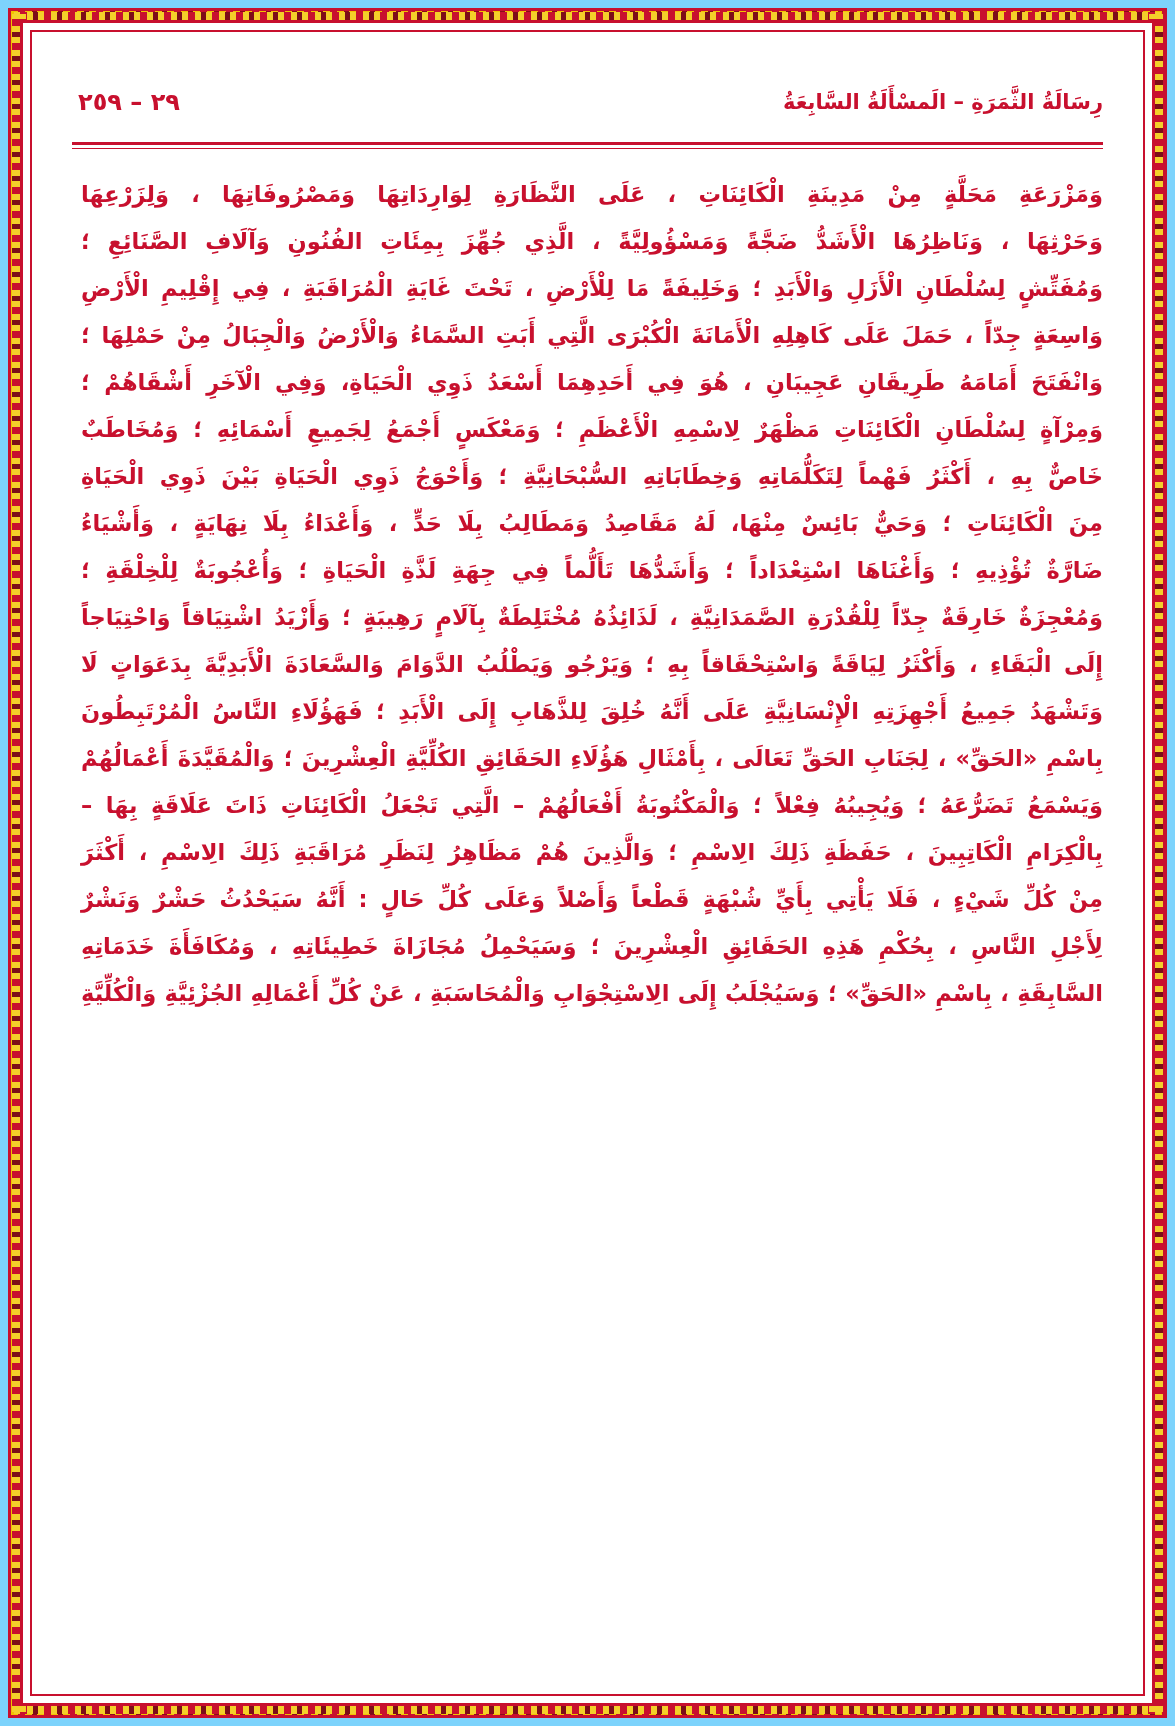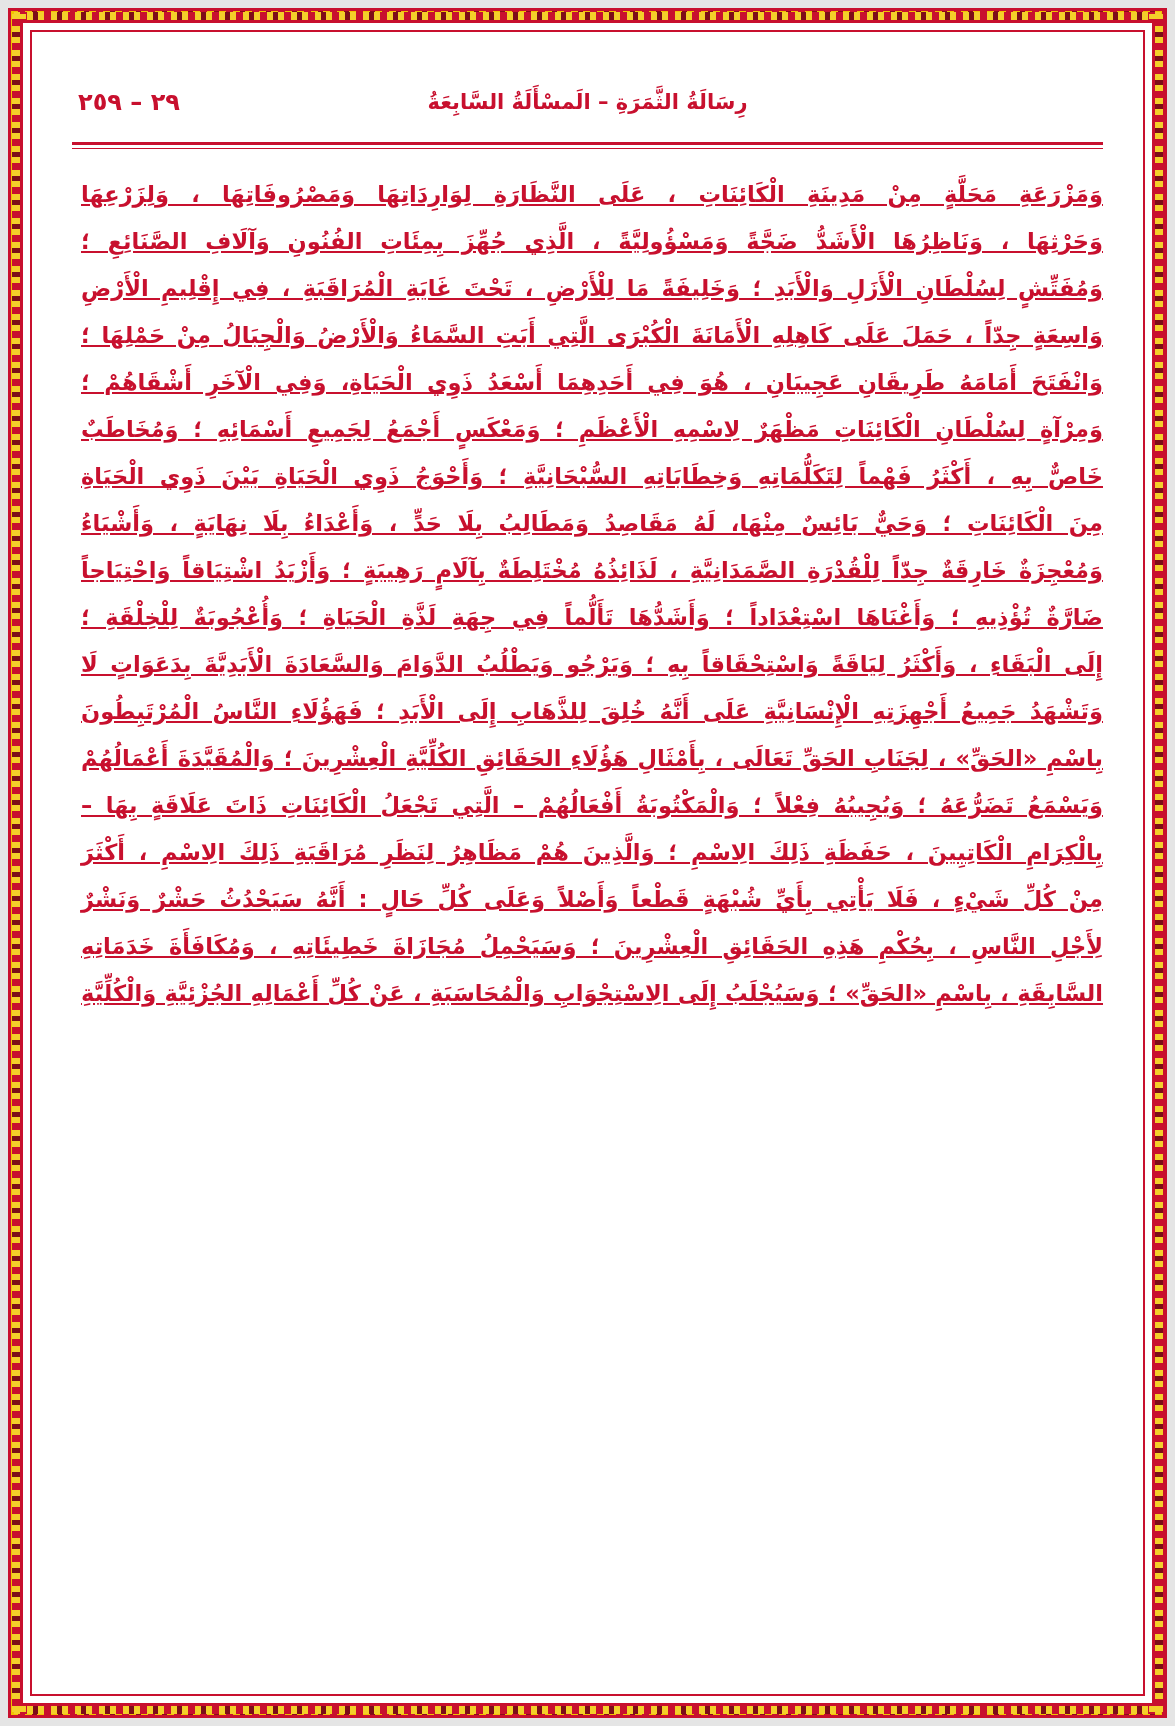--- a/index.html
+++ b/index.html
@@ -4,21 +4,21 @@
 <style>
   html, body {
     margin: 0;
     padding: 0;
     background: #ffffff;
   }
   .page {
     position: relative;
     width: 1175px;
     height: 1726px;
-    background: #e5e5e5;
+    background: #7dd3fc;
     box-sizing: border-box;
     overflow: hidden;
     font-family: "DejaVu Sans", "Liberation Sans", sans-serif;
   }
 
   
   .border-outer {
     position: absolute;
     left: 8px; top: 8px; right: 8px; bottom: 8px;
     box-sizing: border-box;
@@ -88,21 +88,21 @@
     box-sizing: border-box;
     padding: 28px 28px 0 28px;
   }
 
   
   .header {
     position: relative;
     height: 62px;
   }
   .header-title {
-    text-align: center;
+    text-align: right;
     color: #c8102e;
     font-size: 21px;
     font-weight: bold;
     letter-spacing: 0.5px;
     padding-top: 18px;
   }
   .header-page {
     position: absolute;
     left: 6px;
     top: 16px;
@@ -128,21 +128,20 @@
     text-align-last: justify;
     font-size: 22.5px;
     line-height: 47px;
     font-weight: bold;
     font-family: "DejaVu Sans", "Liberation Sans", sans-serif;
   }
   .body-text p {
     margin: 0 0 0 9px;
     text-align: justify;
     text-align-last: justify;
-    text-decoration: underline;
   }
   .line {
     display: block;
     white-space: nowrap;
     text-align: justify;
   }
 </style>
 </head>
 <body>
 
@@ -166,22 +165,22 @@
 
     <div class="body-text">
       <p class="line">وَمَزْرَعَةِ مَحَلَّةٍ مِنْ مَدِينَةِ الْكَائِنَاتِ ، عَلَى النَّظَارَةِ لِوَارِدَاتِهَا وَمَصْرُوفَاتِهَا ، وَلِزَرْعِهَا</p>
       <p class="line">وَحَرْثِهَا ، وَنَاظِرُهَا الْأَشَدُّ ضَجَّةً وَمَسْؤُولِيَّةً ، الَّذِي جُهِّزَ بِمِئَاتِ الفُنُونِ وَآلَافِ الصَّنَائِعِ ؛</p>
       <p class="line">وَمُفَتِّشٍ لِسُلْطَانِ الْأَزَلِ وَالْأَبَدِ ؛ وَخَلِيفَةً مَا لِلْأَرْضِ ، تَحْتَ غَايَةِ الْمُرَاقَبَةِ ، فِي إِقْلِيمِ الْأَرْضِ</p>
       <p class="line">وَاسِعَةٍ جِدّاً ، حَمَلَ عَلَى كَاهِلِهِ الْأَمَانَةَ الْكُبْرَى الَّتِي أَبَتِ السَّمَاءُ وَالْأَرْضُ وَالْجِبَالُ مِنْ حَمْلِهَا ؛</p>
       <p class="line">وَانْفَتَحَ أَمَامَهُ طَرِيقَانِ عَجِيبَانِ ، هُوَ فِي أَحَدِهِمَا أَسْعَدُ ذَوِي الْحَيَاةِ، وَفِي الْآخَرِ أَشْقَاهُمْ ؛</p>
       <p class="line">وَمِرْآةٍ لِسُلْطَانِ الْكَائِنَاتِ مَظْهَرٌ لِاسْمِهِ الْأَعْظَمِ ؛ وَمَعْكَسٍ أَجْمَعُ لِجَمِيعِ أَسْمَائِهِ ؛ وَمُخَاطَبٌ</p>
       <p class="line">خَاصٌّ بِهِ ، أَكْثَرُ فَهْماً لِتَكَلُّمَاتِهِ وَخِطَابَاتِهِ السُّبْحَانِيَّةِ ؛ وَأَحْوَجُ ذَوِي الْحَيَاةِ بَيْنَ ذَوِي الْحَيَاةِ</p>
       <p class="line">مِنَ الْكَائِنَاتِ ؛ وَحَيٌّ بَائِسٌ مِنْهَا، لَهُ مَقَاصِدُ وَمَطَالِبُ بِلَا حَدٍّ ، وَأَعْدَاءُ بِلَا نِهَايَةٍ ، وَأَشْيَاءُ</p>
+      <p class="line">ضَارَّةٌ تُؤْذِيهِ ؛ وَأَغْنَاهَا اسْتِعْدَاداً ؛ وَأَشَدُّهَا تَأَلُّماً فِي جِهَةِ لَذَّةِ الْحَيَاةِ ؛ وَأُعْجُوبَةٌ لِلْخِلْقَةِ ؛</p>
       <p class="line">وَمُعْجِزَةٌ خَارِقَةٌ جِدّاً لِلْقُدْرَةِ الصَّمَدَانِيَّةِ ، لَذَائِذُهُ مُخْتَلِطَةٌ بِآلَامٍ رَهِيبَةٍ ؛ وَأَزْيَدُ اشْتِيَاقاً وَاحْتِيَاجاً</p>
-      <p class="line">ضَارَّةٌ تُؤْذِيهِ ؛ وَأَغْنَاهَا اسْتِعْدَاداً ؛ وَأَشَدُّهَا تَأَلُّماً فِي جِهَةِ لَذَّةِ الْحَيَاةِ ؛ وَأُعْجُوبَةٌ لِلْخِلْقَةِ ؛</p>
       <p class="line">إِلَى الْبَقَاءِ ، وَأَكْثَرُ لِيَاقَةً وَاسْتِحْقَاقاً بِهِ ؛ وَيَرْجُو وَيَطْلُبُ الدَّوَامَ وَالسَّعَادَةَ الْأَبَدِيَّةَ بِدَعَوَاتٍ لَا</p>
       <p class="line">وَتَشْهَدُ جَمِيعُ أَجْهِزَتِهِ الْإِنْسَانِيَّةِ عَلَى أَنَّهُ خُلِقَ لِلذَّهَابِ إِلَى الْأَبَدِ ؛ فَهَؤُلَاءِ النَّاسُ الْمُرْتَبِطُونَ</p>
       <p class="line">بِاسْمِ «الحَقِّ» ، لِجَنَابِ الحَقِّ تَعَالَى ، بِأَمْثَالِ هَؤُلَاءِ الحَقَائِقِ الكُلِّيَّةِ الْعِشْرِينَ ؛ وَالْمُقَيَّدَةَ أَعْمَالُهُمْ</p>
       <p class="line">وَيَسْمَعُ تَضَرُّعَهُ ؛ وَيُجِيبُهُ فِعْلاً ؛ وَالْمَكْتُوبَةُ أَفْعَالُهُمْ – الَّتِي تَجْعَلُ الْكَائِنَاتِ ذَاتَ عَلَاقَةٍ بِهَا –</p>
       <p class="line">بِالْكِرَامِ الْكَاتِبِينَ ، حَفَظَةِ ذَلِكَ الِاسْمِ ؛ وَالَّذِينَ هُمْ مَظَاهِرُ لِنَظَرِ مُرَاقَبَةِ ذَلِكَ الِاسْمِ ، أَكْثَرَ</p>
       <p class="line">مِنْ كُلِّ شَيْءٍ ، فَلَا يَأْتِي بِأَيِّ شُبْهَةٍ قَطْعاً وَأَصْلاً وَعَلَى كُلِّ حَالٍ : أَنَّهُ سَيَحْدُثُ حَشْرٌ وَنَشْرٌ</p>
       <p class="line">لِأَجْلِ النَّاسِ ، بِحُكْمِ هَذِهِ الحَقَائِقِ الْعِشْرِينَ ؛ وَسَيَحْمِلُ مُجَازَاةَ خَطِيئَاتِهِ ، وَمُكَافَأَةَ خَدَمَاتِهِ</p>
       <p class="line">السَّابِقَةِ ، بِاسْمِ «الحَقِّ» ؛ وَسَيُجْلَبُ إِلَى الِاسْتِجْوَابِ وَالْمُحَاسَبَةِ ، عَنْ كُلِّ أَعْمَالِهِ الجُزْئِيَّةِ وَالْكُلِّيَّةِ</p>
     </div>
 

